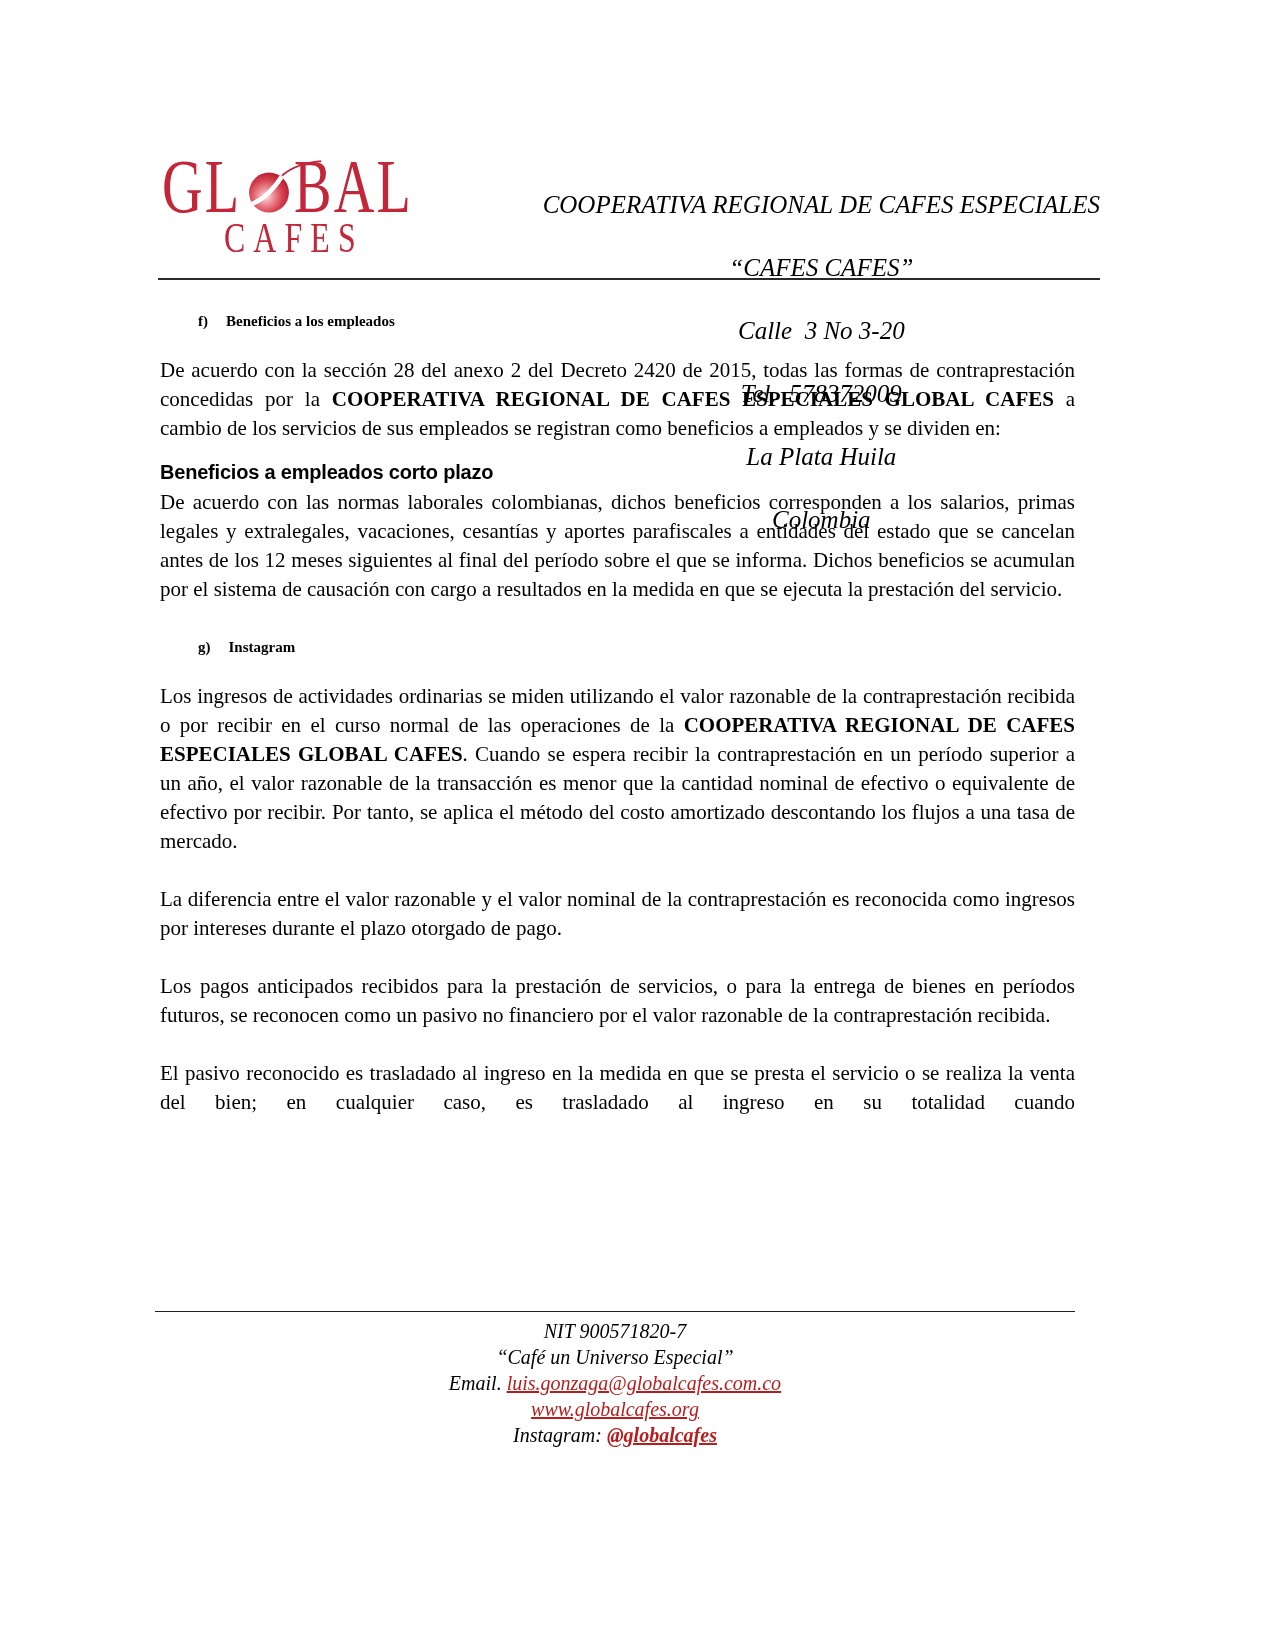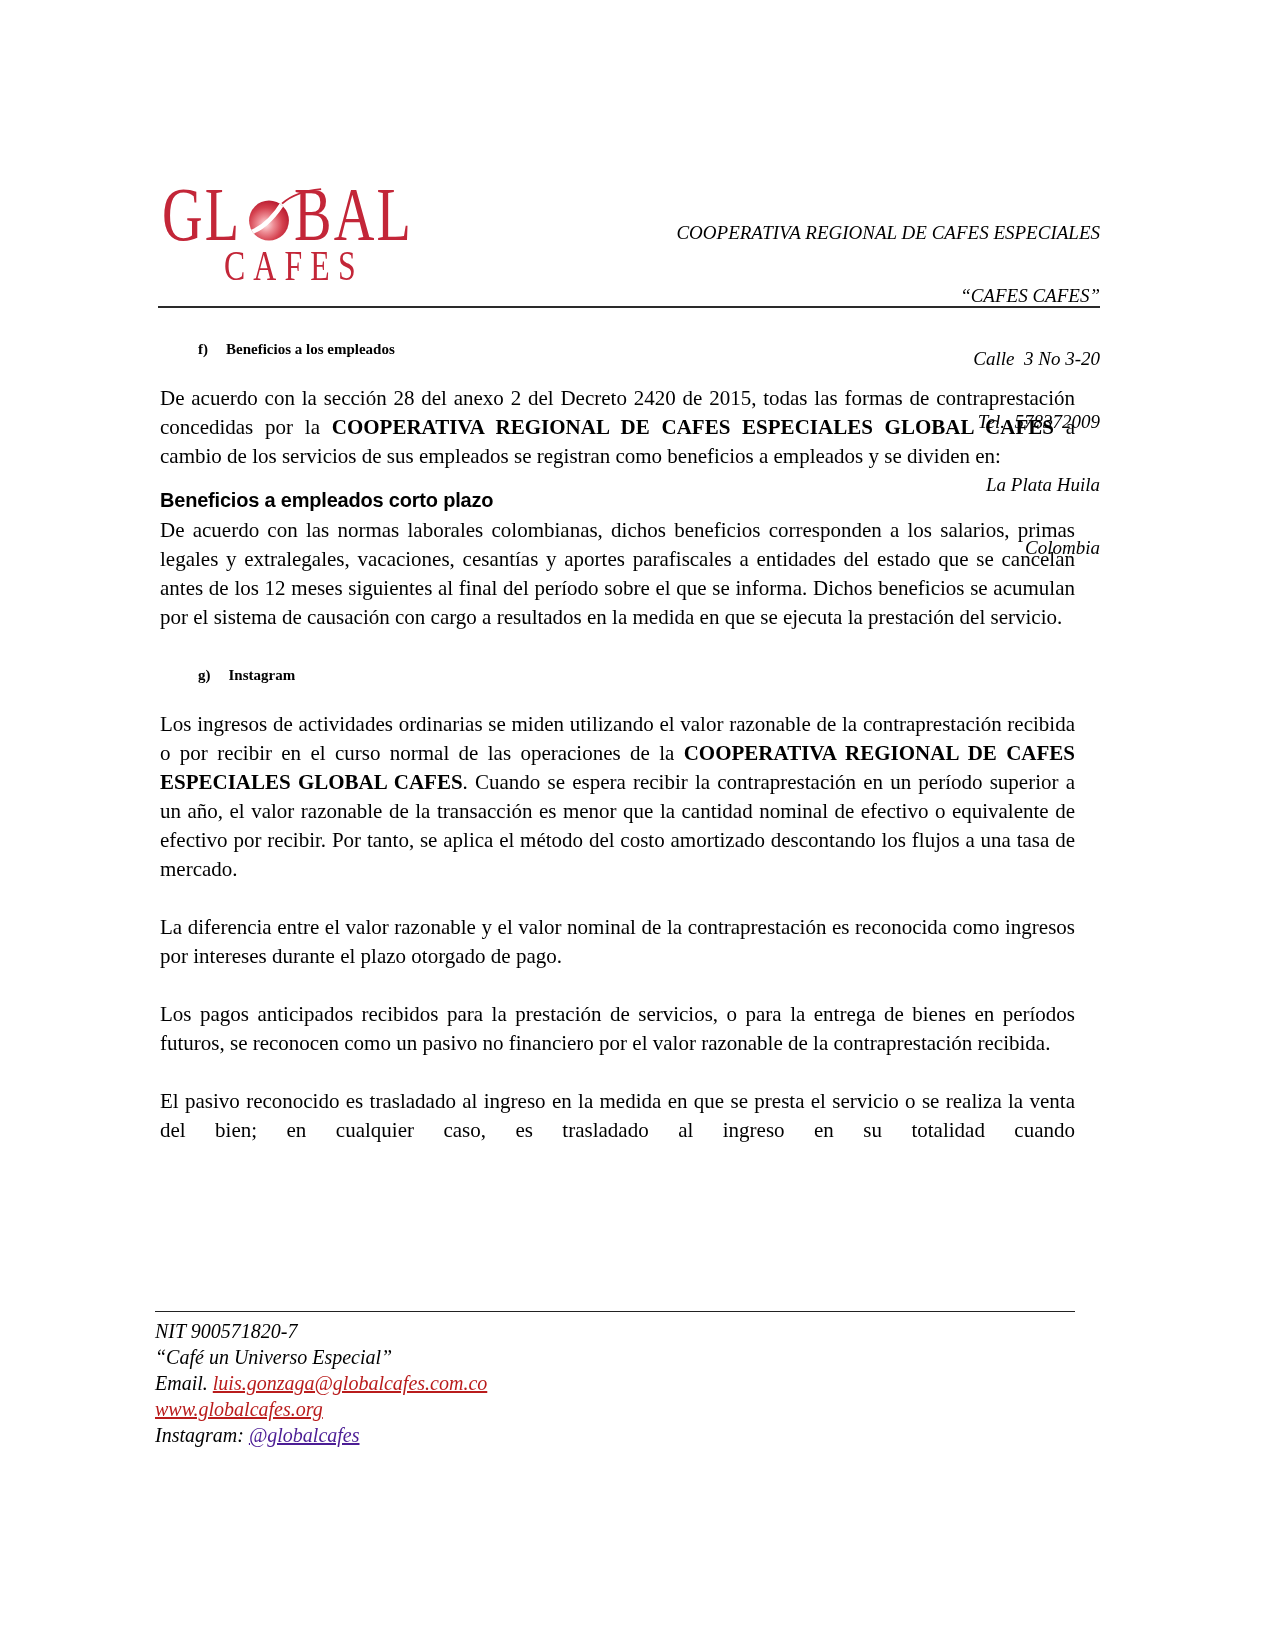--- a/index.html
+++ b/index.html
@@ -14,42 +14,41 @@
     overflow: hidden;
   }
 
   
   .doc-header {
     display: flex;
     justify-content: space-between;
     align-items: flex-start;
     padding: 140px 175px 0 160px;
     height: 278px;
-    margin-top: 28px;
   }
   .logo { position: relative; width: 270px; height: 132px; flex: 0 0 auto; }
   .logo-word {
     position: absolute;
     font-family: "Liberation Serif", serif;
     color: #C32638;
     transform: scaleX(0.74);
     transform-origin: left top;
     white-space: nowrap;
   }
   .logo-gl  { left: 2px;  top: 8px;  font-size: 76px; line-height: 76px; letter-spacing: 3px; }
   .logo-bal { left: 134px; top: 8px; font-size: 76px; line-height: 76px; letter-spacing: 3px; }
   .logo-cafes { left: 64px; top: 76px; font-size: 43px; line-height: 43px; letter-spacing: 11px; }
   .logo-bean { position: absolute; left: 86px; top: 28px; width: 46px; height: 46px; }
   .logo-bean svg { overflow: visible; display: block; }
 
   .company-info {
     padding-top: 12px;
-    text-align: right;
+    text-align: center;
     font-style: italic;
-    font-size: 19px;
+    font-size: 25px;
     line-height: 21px;
     white-space: pre-wrap;
   }
 
   .header-rule {
     margin: 0 175px 0 158px;
     border-top: 2px solid #2a2a2a;
     height: 0;
   }
 
@@ -82,28 +81,29 @@
     margin: 0 0 2px 0;
     text-align: left;
   }
 
   
   .doc-footer {
     position: absolute;
     left: 155px;
     top: 1311px;
     width: 920px;
+    text-align: center;
     font-style: italic;
     font-size: 20px;
     line-height: 26px;
   }
   .footer-rule { border-top: 1.5px solid #222; margin-bottom: 6px; }
   .doc-footer a { text-decoration: underline; }
   .link-blue { color: #b91c1c; }
-  .link-light { color: #4c1d95; font-weight: normal; }
+  .link-light { color: #b91c1c; font-weight: bold; }
 </style>
 </head>
 <body>
 
 <div class="page">
 
   <div class="doc-header">
     <div class="logo">
       <span class="logo-word logo-gl">GL</span>
       <span class="logo-bean">

